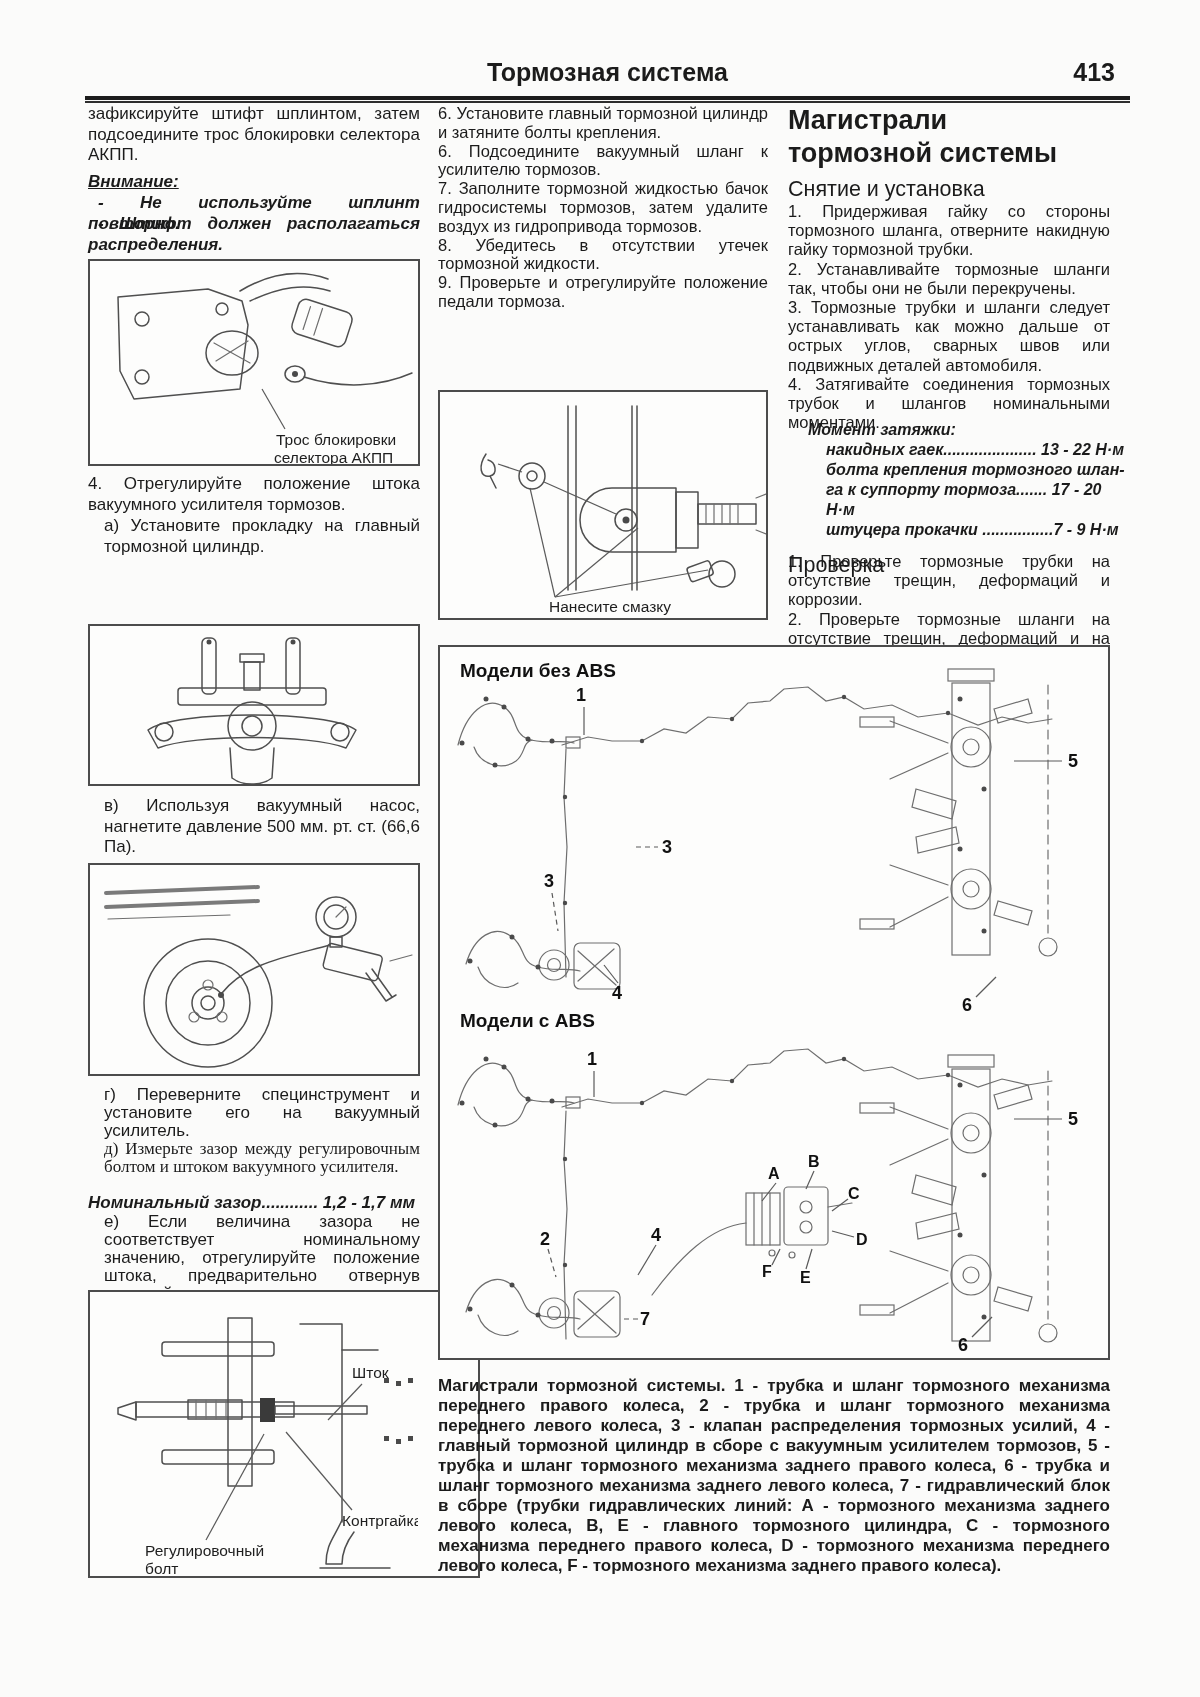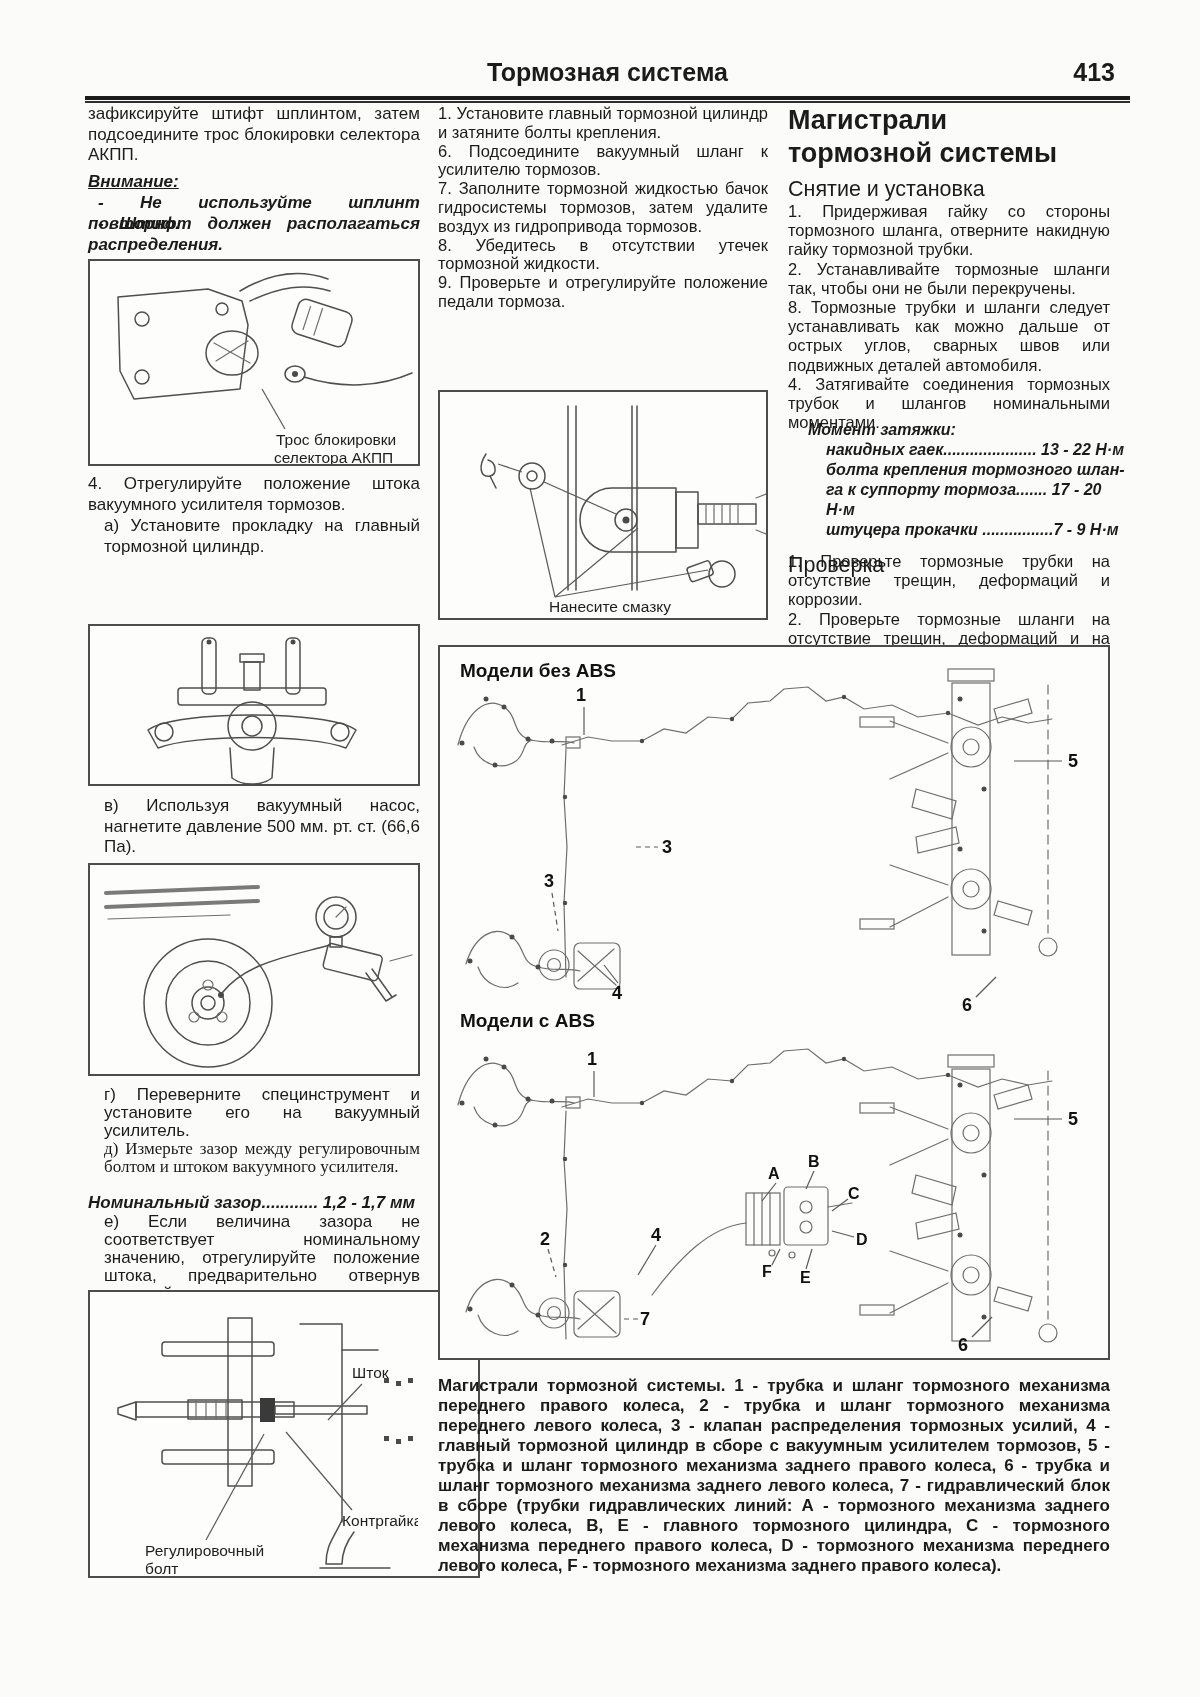--- a/index.html
+++ b/index.html
@@ -152,21 +152,21 @@
       <line class="ldr" x1="262" y1="218" x2="196" y2="140"></line>
       <line class="ldr" x1="116" y1="248" x2="174" y2="142"></line>
       <text class="lbl" x="262" y="86">Шток</text>
       <text class="lbl" x="252" y="234">Контргайка</text>
       <text class="lbl" x="55" y="264">Регулировочный</text>
       <text class="lbl" x="55" y="282">болт</text>
     </svg>
   </div>
 
   <div class="abs" style="left:438px;top:104px;width:330px;">
-    <div class="pm">1. Установите главный тормозной цилиндр и затяните болты крепления.</div>
+    <div class="pm">6. Установите главный тормозной цилиндр и затяните болты крепления.</div>
     <div class="pm">6. Подсоедините вакуумный шланг к усилителю тормозов.</div>
     <div class="pm">7. Заполните тормозной жидкостью бачок гидросистемы тормозов, затем удалите воздух из гидропривода тормозов.</div>
     <div class="pm">8. Убедитесь в отсутствии утечек тормозной жидкости.</div>
     <div class="pm">9. Проверьте и отрегулируйте положение педали тормоза.</div>
   </div>
 
   <div class="figbox" style="left:438px;top:390px;width:330px;height:230px;">
     <svg width="326" height="226" viewBox="0 0 326 226">
       <line class="sk" x1="128" y1="14" x2="128" y2="198"></line>
         <line class="sk" x1="136" y1="14" x2="136" y2="198"></line>
@@ -198,21 +198,21 @@
       <text class="lbl" x="170" y="220" text-anchor="middle">Нанесите смазку</text>
     </svg>
   </div>
 
   <div class="abs h1" style="left:788px;top:137px;width:322px;">тормозной системы</div>
   <div class="abs h1" style="left:788px;top:104px;width:322px;">Магистрали</div>
   <div class="abs h2" style="left:788px;top:176px;width:322px;">Снятие и установка</div>
   <div class="abs" style="left:788px;top:202px;width:322px;">
     <div class="pr">1. Придерживая гайку со стороны тормозного шланга, отверните накидную гайку тормозной трубки.</div>
     <div class="pr">2. Устанавливайте тормозные шланги так, чтобы они не были перекручены.</div>
-    <div class="pr">8. Тормозные трубки и шланги следует устанавливать как можно дальше от острых углов, сварных швов или подвижных деталей автомобиля.</div>
+    <div class="pr">3. Тормозные трубки и шланги следует устанавливать как можно дальше от острых углов, сварных швов или подвижных деталей автомобиля.</div>
     <div class="pr">4. Затягивайте соединения тормозных трубок и шлангов номинальными моментами.</div>
   </div>
   <div class="abs" style="left:808px;top:420px;width:322px;font-size:16px;line-height:20px;">
     <div class="bi">Момент затяжки:</div>
     <div class="bi" style="padding-left:18px;">накидных гаек..................... 13 - 22 Н·м</div>
     <div class="bi" style="padding-left:18px;">болта крепления тормозного шлан-</div>
     <div class="bi" style="padding-left:18px;">га к суппорту тормоза....... 17 - 20 Н·м</div>
     <div class="bi" style="padding-left:18px;">штуцера прокачки ................7 - 9 Н·м</div>
   </div>
   <div class="abs h2" style="left:788px;top:552px;width:322px;">Проверка</div>

